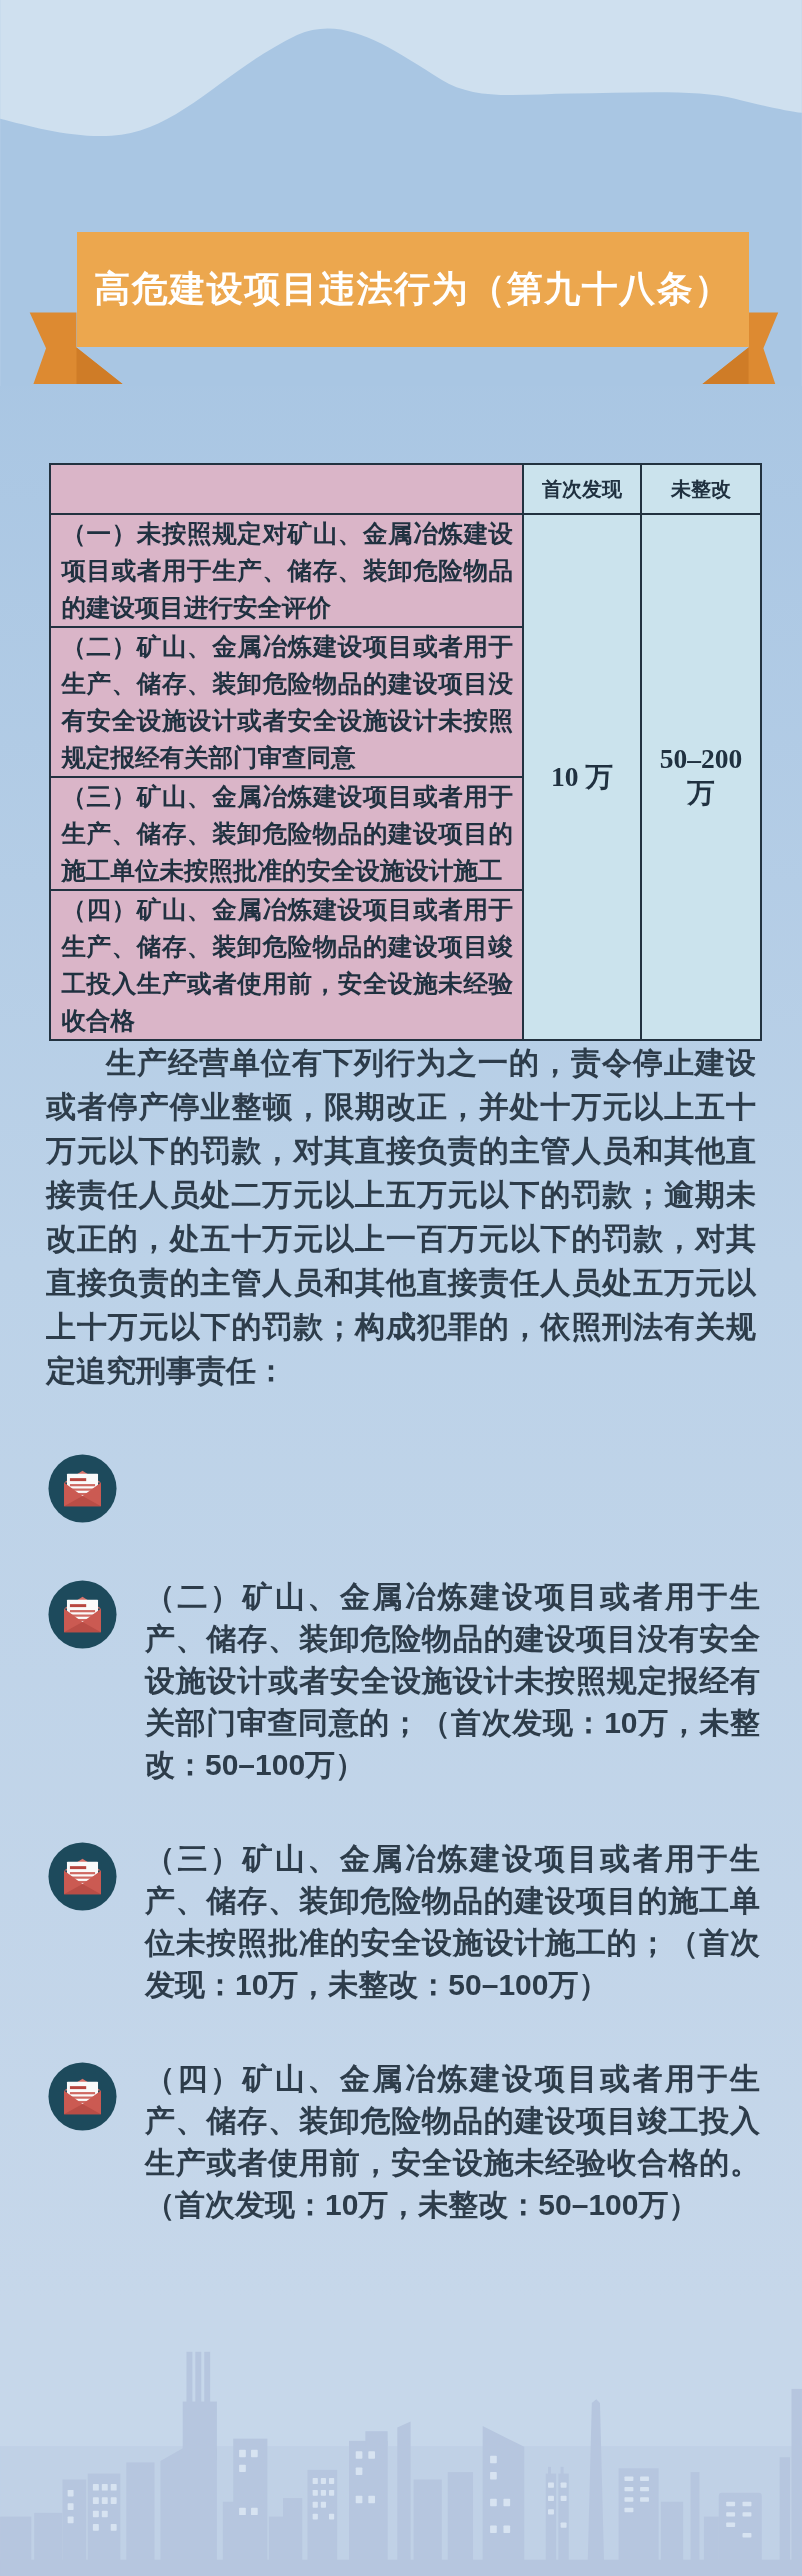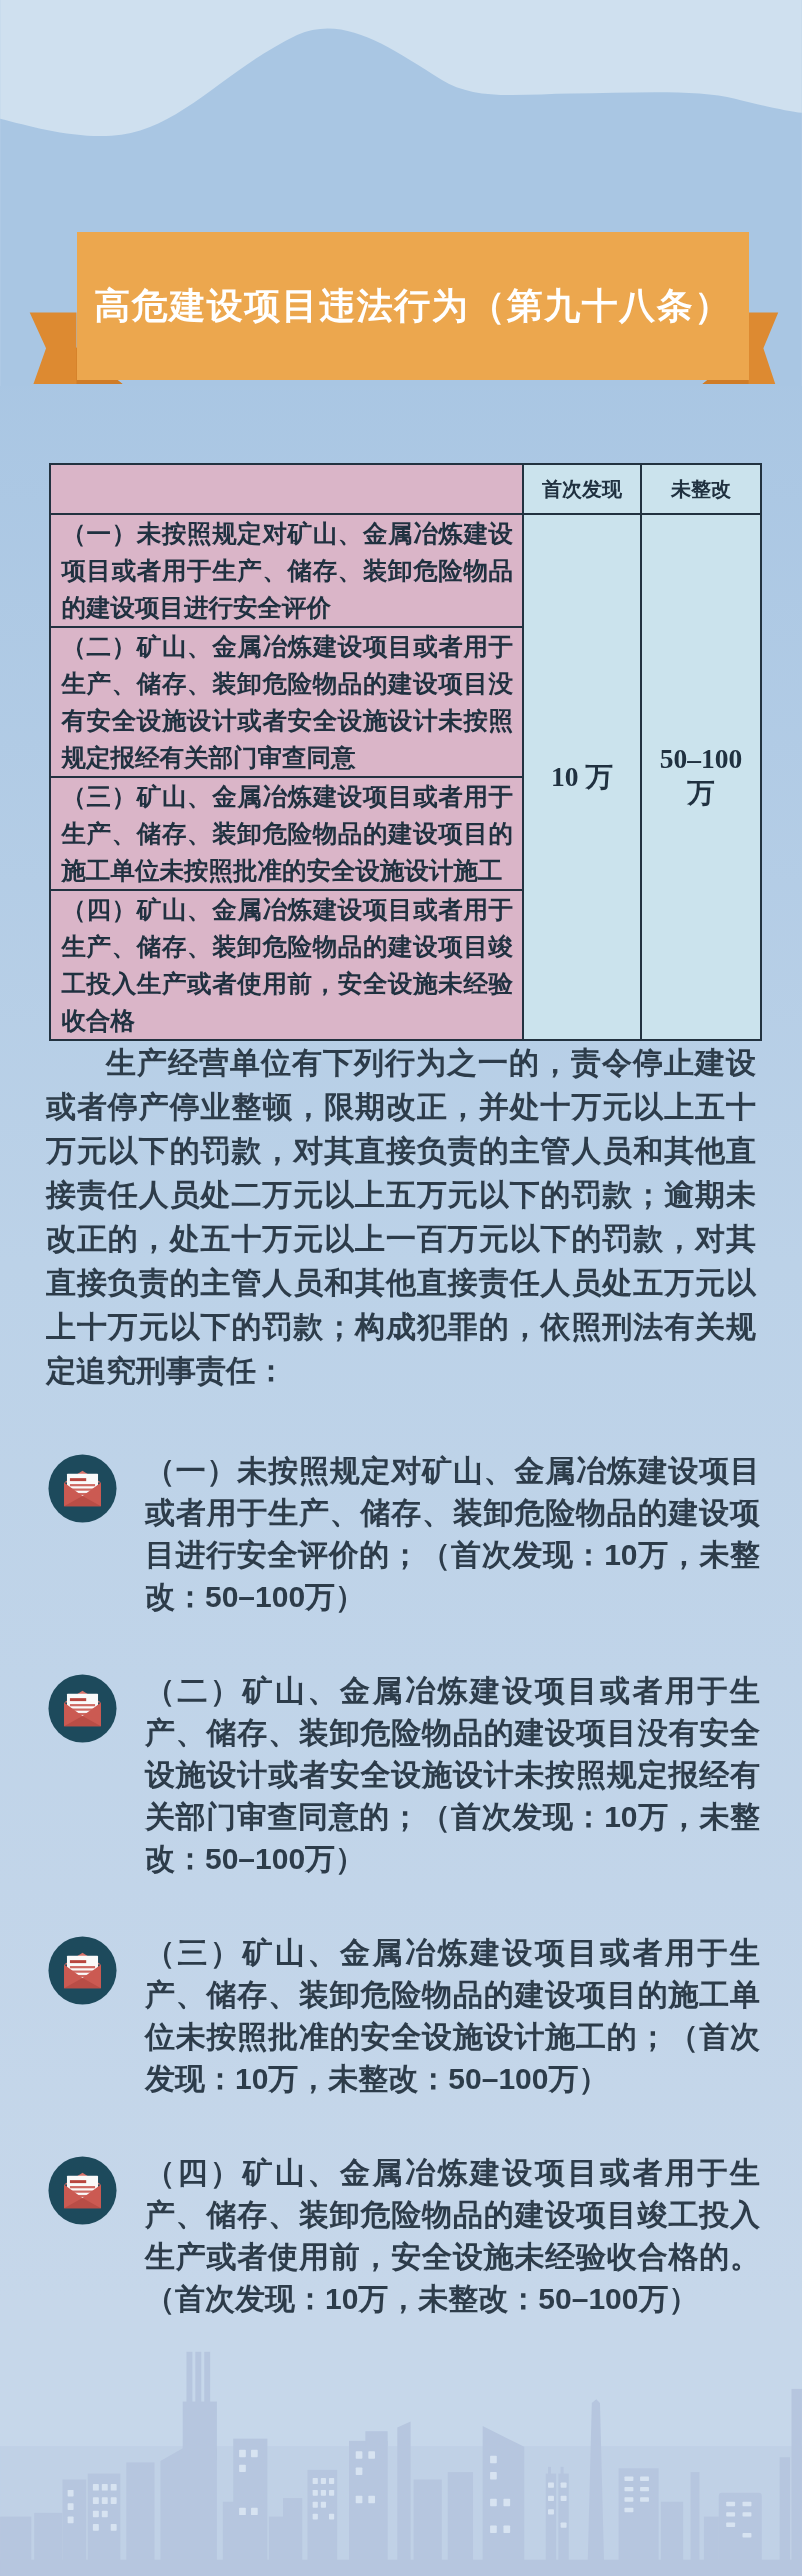--- a/index.html
+++ b/index.html
@@ -6,21 +6,21 @@
   body{width:802px;font-family:"Liberation Sans", sans-serif;}
   .page{
     position:relative;
     width:802px;height:2576px;
     overflow:hidden;
     background:linear-gradient(180deg,#a9c6e3 0px,#a9c6e3 357px,#bcd2e8 1263px,#c6d7ea 2303px,#c6d7ea 2576px);
   }
   .top-wave{position:absolute;top:0;left:0;display:block;}
   .ribbon-svg{position:absolute;top:230px;left:0;display:block;}
   .banner-bar{
-    position:absolute;top:232px;left:77px;width:672px;height:148px;
+    position:absolute;top:232px;left:77px;width:672px;height:115px;
     background:#eca74e;
     display:flex;align-items:center;justify-content:center;
   }
   .banner-title{
     color:#ffffff;font-size:36px;font-weight:bold;letter-spacing:1.5px;
     font-family:"Liberation Sans", sans-serif;
   }
   table.penalty{
     position:absolute;top:463px;left:49px;width:711px;
     border-collapse:collapse;table-layout:fixed;
@@ -91,21 +91,21 @@
       </colgroup>
     <tbody>
         <tr>
       <td class="cell-pink header-cell"></td>
       <td class="cell-blue header-cell">首次发现</td>
       <td class="cell-blue header-cell">未整改</td>
     </tr>
     <tr style="height:111px;padding-left:29px;">
       <td class="cell-pink violation-cell">（一）未按照规定对矿山、金属冶炼建设项目或者用于生产、储存、装卸危险物品的建设项目进行安全评价</td>
       <td class="cell-blue value-cell" rowspan="4">10 万</td>
-      <td class="cell-blue value-cell" rowspan="4">50–100 万</td>
+      <td class="cell-blue value-cell" rowspan="4">50–200 万</td>
     </tr>
     <tr style="height:150px;border-radius:31px;">
       <td class="cell-pink violation-cell">（二）矿山、金属冶炼建设项目或者用于生产、储存、装卸危险物品的建设项目没有安全设施设计或者安全设施设计未按照规定报经有关部门审查同意</td>
     </tr>
     <tr style="height:112px;">
       <td class="cell-pink violation-cell">（三）矿山、金属冶炼建设项目或者用于生产、储存、装卸危险物品的建设项目的施工单位未按照批准的安全设施设计施工</td>
     </tr>
     <tr style="height:111px;">
       <td class="cell-pink violation-cell">（四）矿山、金属冶炼建设项目或者用于生产、储存、装卸危险物品的建设项目竣工投入生产或者使用前，安全设施未经验收合格</td>
     </tr>
@@ -122,21 +122,20 @@
         <polygon points="23,40 48,24 73,40" fill="#d8736b"></polygon>
         <rect x="27" y="28" width="42" height="36" rx="1" fill="#fafafa"></rect>
         <rect x="31" y="34" width="22" height="4" fill="#b8463f"></rect>
         <rect x="31" y="42" width="34" height="3" fill="#cf6a63"></rect>
         <rect x="31" y="48" width="34" height="3" fill="#cf6a63"></rect>
         <rect x="31" y="54" width="34" height="3" fill="#cf6a63"></rect>
         <rect x="31" y="60" width="28" height="3" fill="#cf6a63"></rect>
         <polygon points="23,40 48,58 73,40 73,72 23,72" fill="#cb5a52"></polygon>
         <polygon points="23,72 48,58 73,72" fill="#b94d46"></polygon>
       </svg>
-      <div class="item-text">（一）未按照规定对矿山、金属冶炼建设项目或者用于生产、储存、装卸危险物品的建设项目进行安全评价的；（首次发现：10万，未整改：50–100万）</div>
     </div>
 
     <div class="violation-item">
       <svg class="envelope-badge" width="71" height="71" viewBox="0 0 96 96">
         <circle cx="48" cy="48" r="46" fill="#1d4a5c"></circle>
         <polygon points="23,40 48,24 73,40" fill="#d8736b"></polygon>
         <rect x="27" y="28" width="42" height="36" rx="1" fill="#fafafa"></rect>
         <rect x="31" y="34" width="22" height="4" fill="#b8463f"></rect>
         <rect x="31" y="42" width="34" height="3" fill="#cf6a63"></rect>
         <rect x="31" y="48" width="34" height="3" fill="#cf6a63"></rect>

